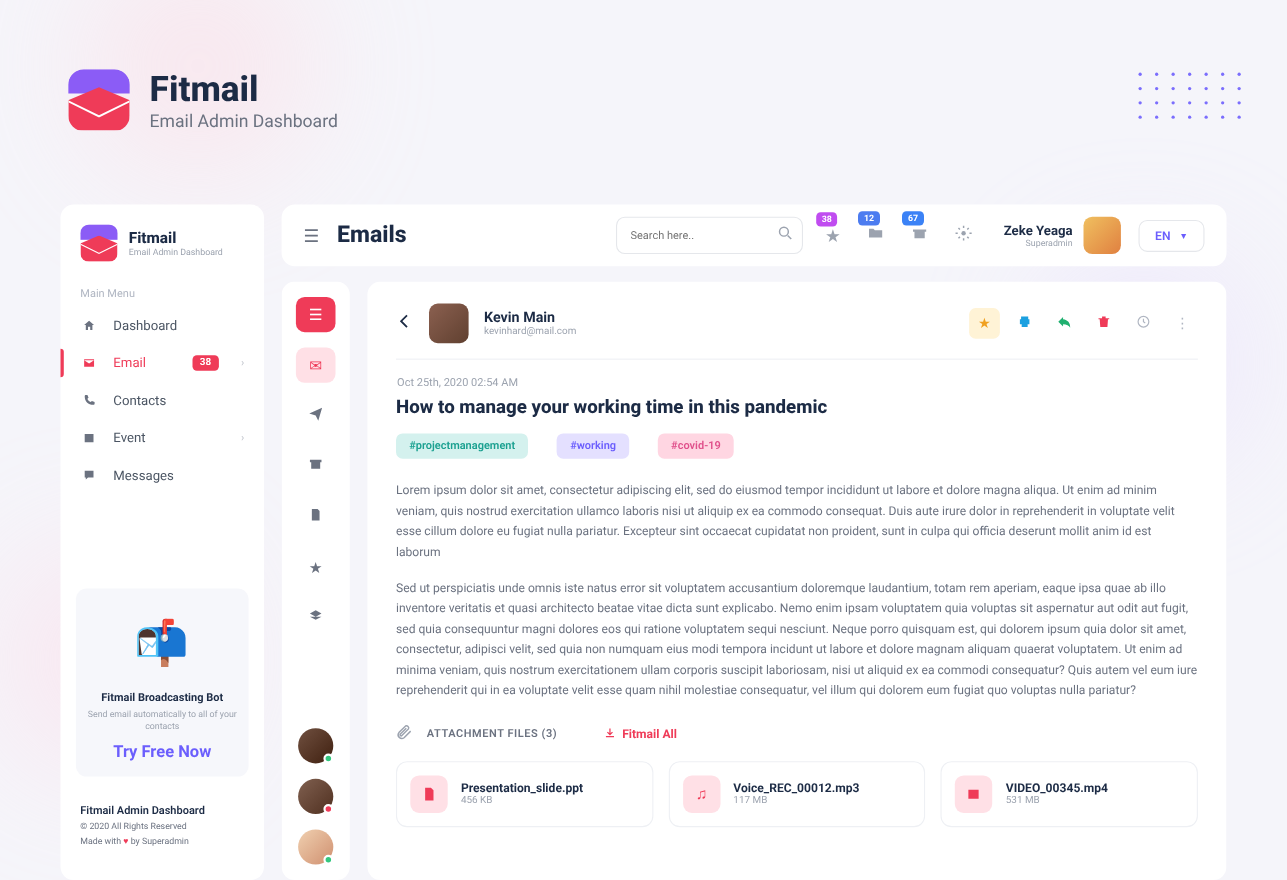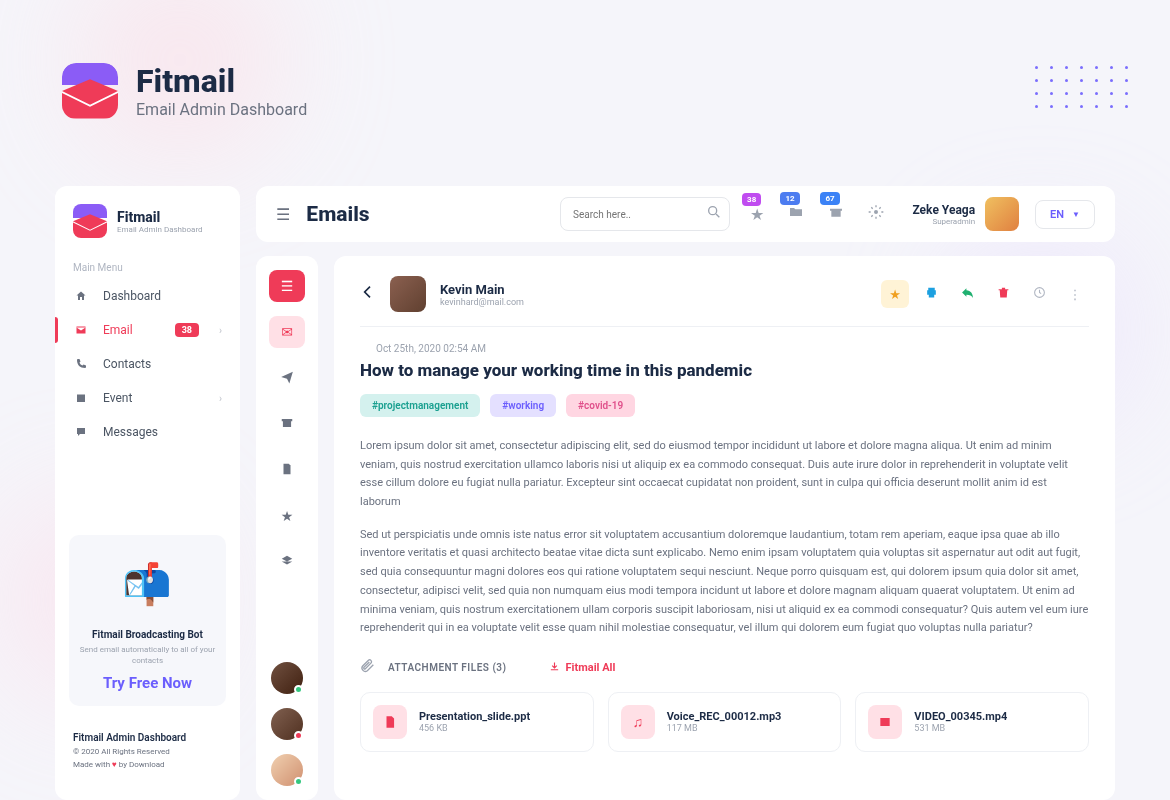--- a/index.html
+++ b/index.html
@@ -75,23 +75,23 @@
 .sender .nm{font-size:13px;font-weight:700;color:#1c2b45}
 .sender .em{font-size:9px;color:#9ca3af}
 .actions{margin-left:auto;display:flex;align-items:center;gap:8px}
 .act{width:28px;height:28px;border-radius:6px;display:flex;align-items:center;justify-content:center;cursor:pointer;font-size:13px}
 .act.star{background:#fff3d6;color:#f0a020}
 .act.print{color:#1ca0e0}
 .act.reply{color:#20b070}
 .act.del{color:#ef3b58}
 .act.clock{color:#b0b6c2}
 .act.more{color:#b0b6c2}
-.meta{font-size:10px;color:#9ca3af;margin:16px 16px 6px}
+.meta{font-size:10px;color:#9ca3af;margin:16px 1px 6px}
 .subject{font-size:17px;font-weight:800;color:#1c2b45;margin-bottom:14px}
-.tags{display:flex;gap:10px;margin-bottom:20px}
+.tags{display:flex;gap:26px;margin-bottom:20px}
 .tag{font-size:10px;font-weight:600;padding:6px 12px;border-radius:6px}
 .tag.t1{background:#d4f1ee;color:#1aa090}
 .tag.t2{background:#e4e0ff;color:#6b5efd}
 .tag.t3{background:#ffd6e2;color:#e0508b}
 .body{font-size:11px;color:#6b7280;line-height:1.7}
 .body p{margin-bottom:14px}
 .attach-head{display:flex;align-items:center;gap:12px;margin:20px 0 14px}
 .attach-head .clip{color:#9ca3af}
 .attach-head .lbl{font-size:10px;letter-spacing:.5px;color:#6b7280;font-weight:600}
 .attach-head .dl{margin-left:30px;color:#ef3b58;font-size:11px;font-weight:700;display:flex;align-items:center;gap:6px;cursor:pointer}
@@ -214,21 +214,21 @@
     <div style="flex:1"></div>
     <div class="promo">
       <div class="img">📬</div>
       <div class="pt">Fitmail Broadcasting Bot</div>
       <div class="ps">Send email automatically to all of your contacts</div>
       <div class="pl">Try Free Now</div>
     </div>
     <div class="sb-footer">
       <div style="font-weight:600;font-size:10px;color:#1c2b45">Fitmail Admin Dashboard</div>
       <div>© 2020 All Rights Reserved</div>
-      <div><span>Made with </span><span class="hrt">♥</span><span> by Download</span></div>
+      <div><span>Made with </span><span class="hrt">♥</span><span> by Superadmin</span></div>
     </div>
   </div>
 
   <div class="main">
     <div class="topbar">
       <span class="hamburger">☰</span>
       <span class="page-title">Emails</span>
       <div class="search">
         <input placeholder="Search here.." style="">
         <span class="ic"><svg viewBox="0 0 24 24">

